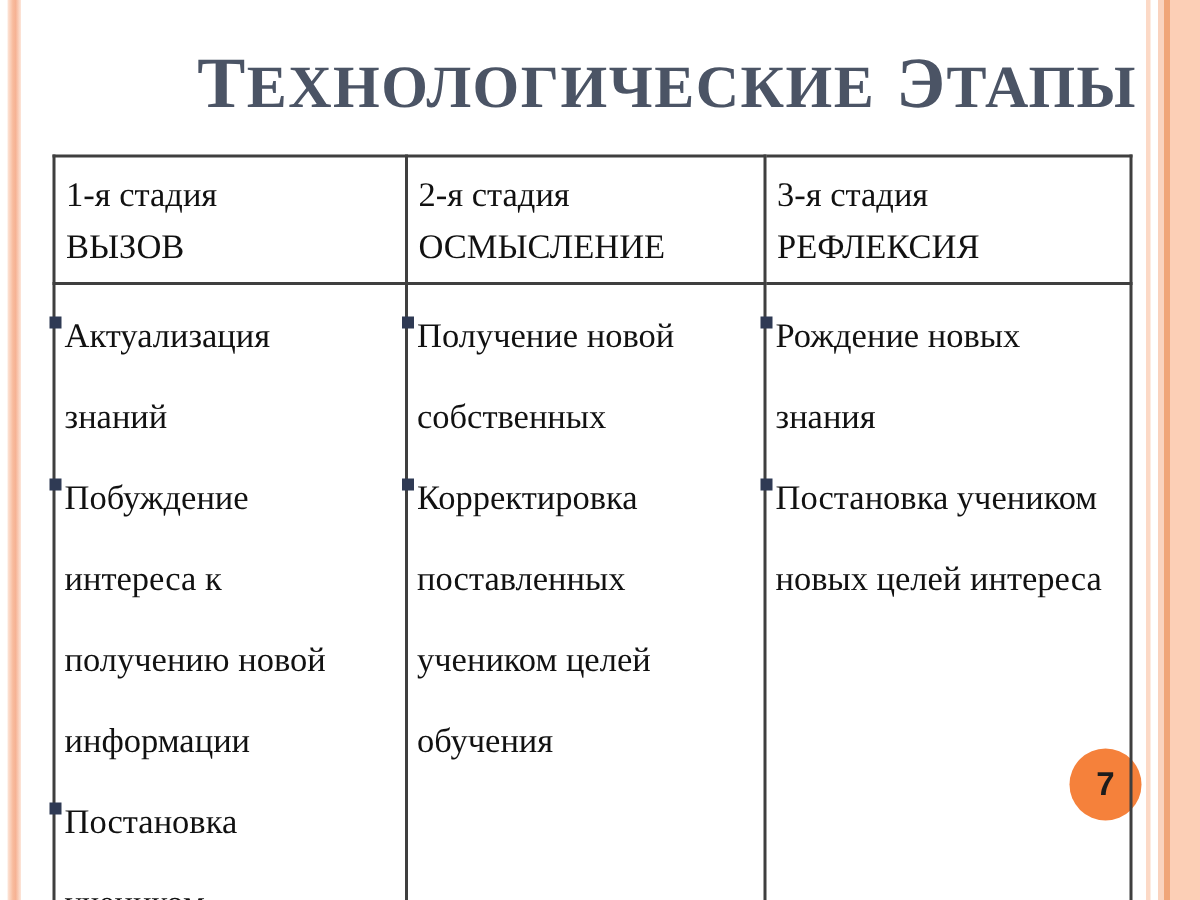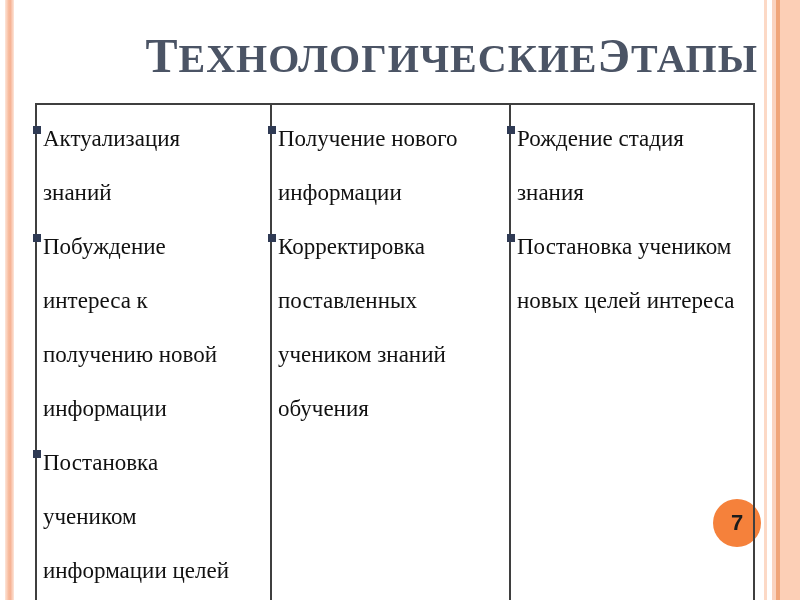--- a/index.html
+++ b/index.html
@@ -29,21 +29,21 @@
     top: 28px; right: 42px;
     color: #4b5465;
     font-weight: bold;
     font-size: 40px;
     letter-spacing: 1px;
     white-space: nowrap;
     line-height: 1.15;
   }
   .slide-title .word { display: inline-block; }
   .slide-title .word::first-letter { font-size: 48px; }
-  .slide-title .word + .word { }
+  .slide-title .word + .word { margin-left: 14px; }
 
   
   .page-badge {
     position: absolute;
     left: 713px; top: 499px;
     width: 48px; height: 48px;
     border-radius: 50%;
     background: #f5813b;
     display: flex; align-items: center; justify-content: center;
     z-index: 0;
@@ -109,35 +109,49 @@
 <div class="stripe stripe-r4"></div>
 
 <div class="page-badge">
   <span>7</span>
 </div>
 
 <h1 class="slide-title"><span class="word">ТЕХНОЛОГИЧЕСКИЕ</span><span class="word">ЭТАПЫ</span></h1>
 
 <table class="stage-table">
   <tbody>
+      <tr class="header-row">
+    <td class="col-1">
+      <span class="header-stage">1-я стадия</span>
+      <span class="header-name">ВЫЗОВ</span>
+    </td>
+    <td class="col-2">
+      <span class="header-stage">2-я стадия</span>
+      <span class="header-name">ОСМЫСЛЕНИЕ</span>
+    </td>
+    <td class="col-3">
+      <span class="header-stage">3-я стадия</span>
+      <span class="header-name">РЕФЛЕКСИЯ</span>
+    </td>
+  </tr>
   <tr class="body-row">
     <td class="col-1">
       <ul class="cell-list">
         <li>Актуализация знаний</li>
         <li>Побуждение интереса к получению новой информации</li>
         <li>Постановка учеником информации целей обучения</li>
       </ul>
     </td>
     <td class="col-2">
       <ul class="cell-list">
-        <li>Получение нового информации</li>
-        <li>Корректировка поставленных учеником знаний обучения</li>
+        <li>Получение новой собственных</li>
+        <li>Корректировка поставленных учеником целей обучения</li>
       </ul>
     </td>
     <td class="col-3">
       <ul class="cell-list">
-        <li>Рождение стадия знания</li>
+        <li>Рождение новых знания</li>
         <li>Постановка учеником новых целей интереса</li>
       </ul>
     </td>
   </tr>
 </tbody>
   </table>
 
 </body></html>

